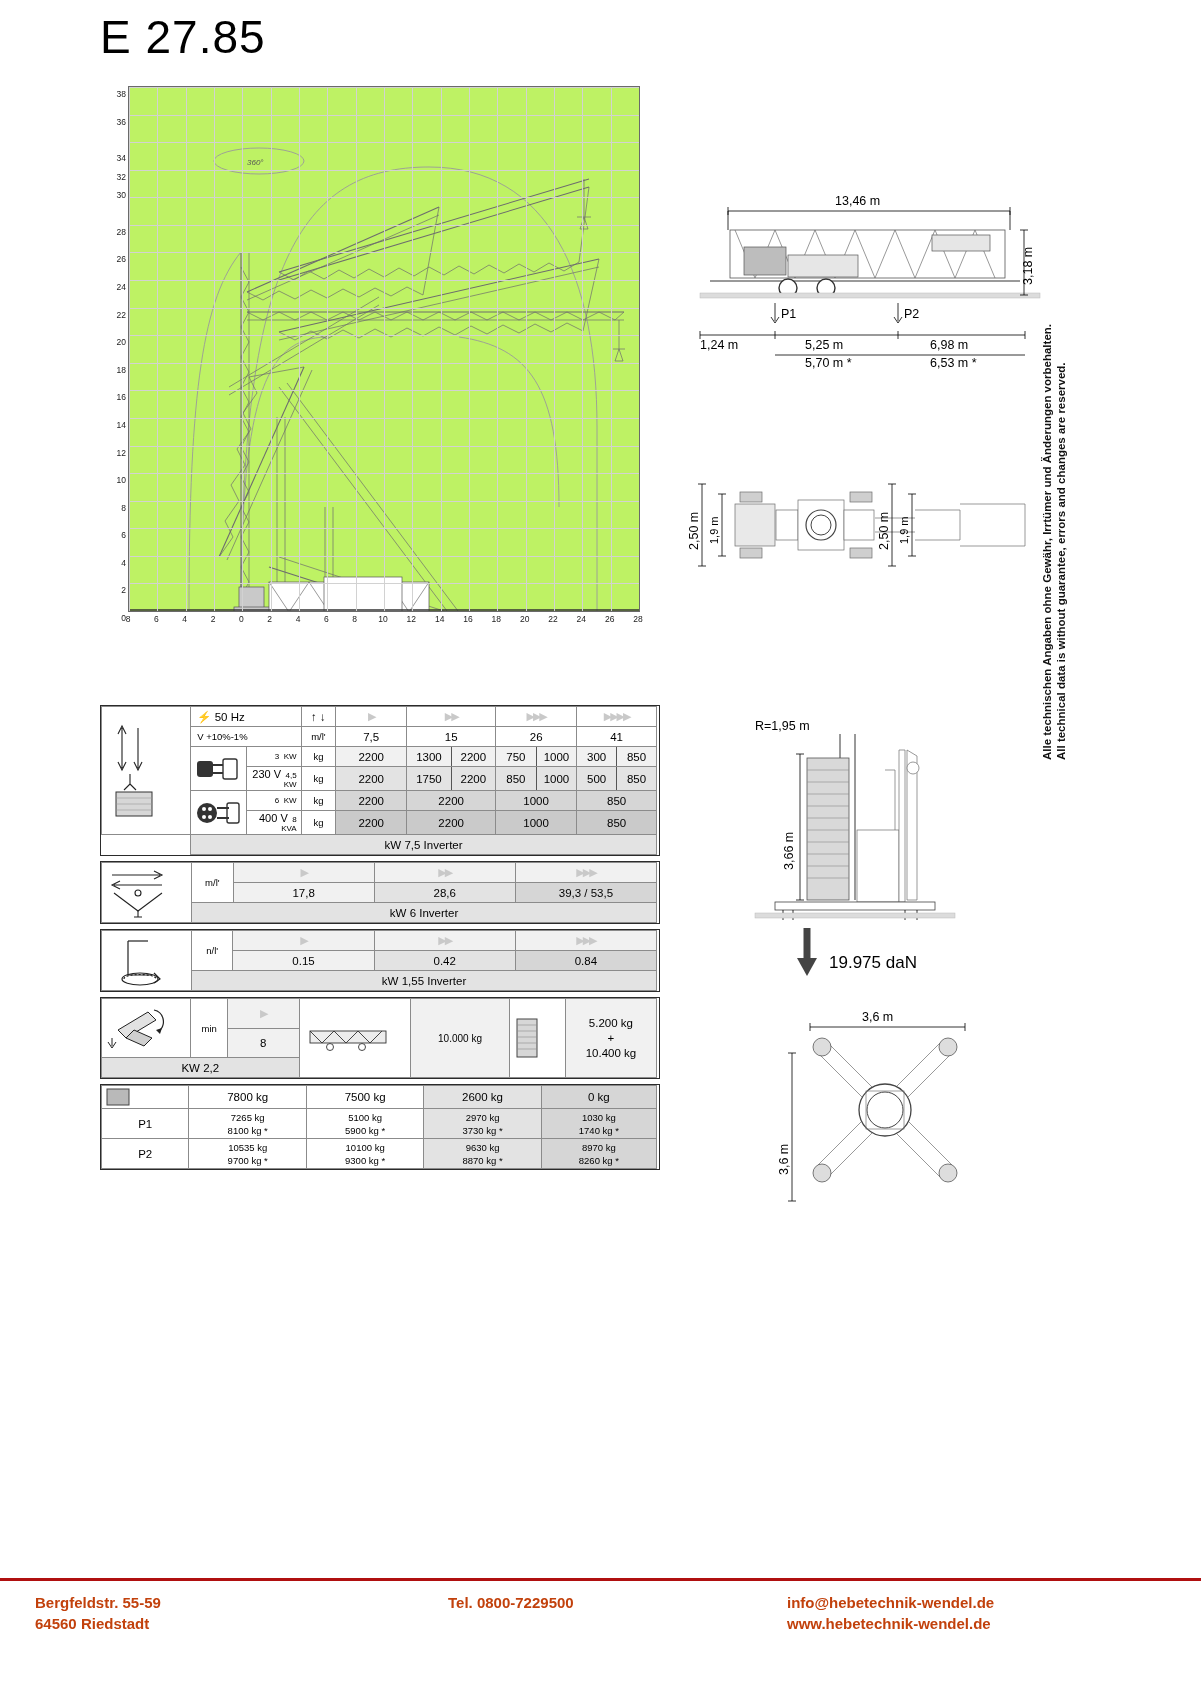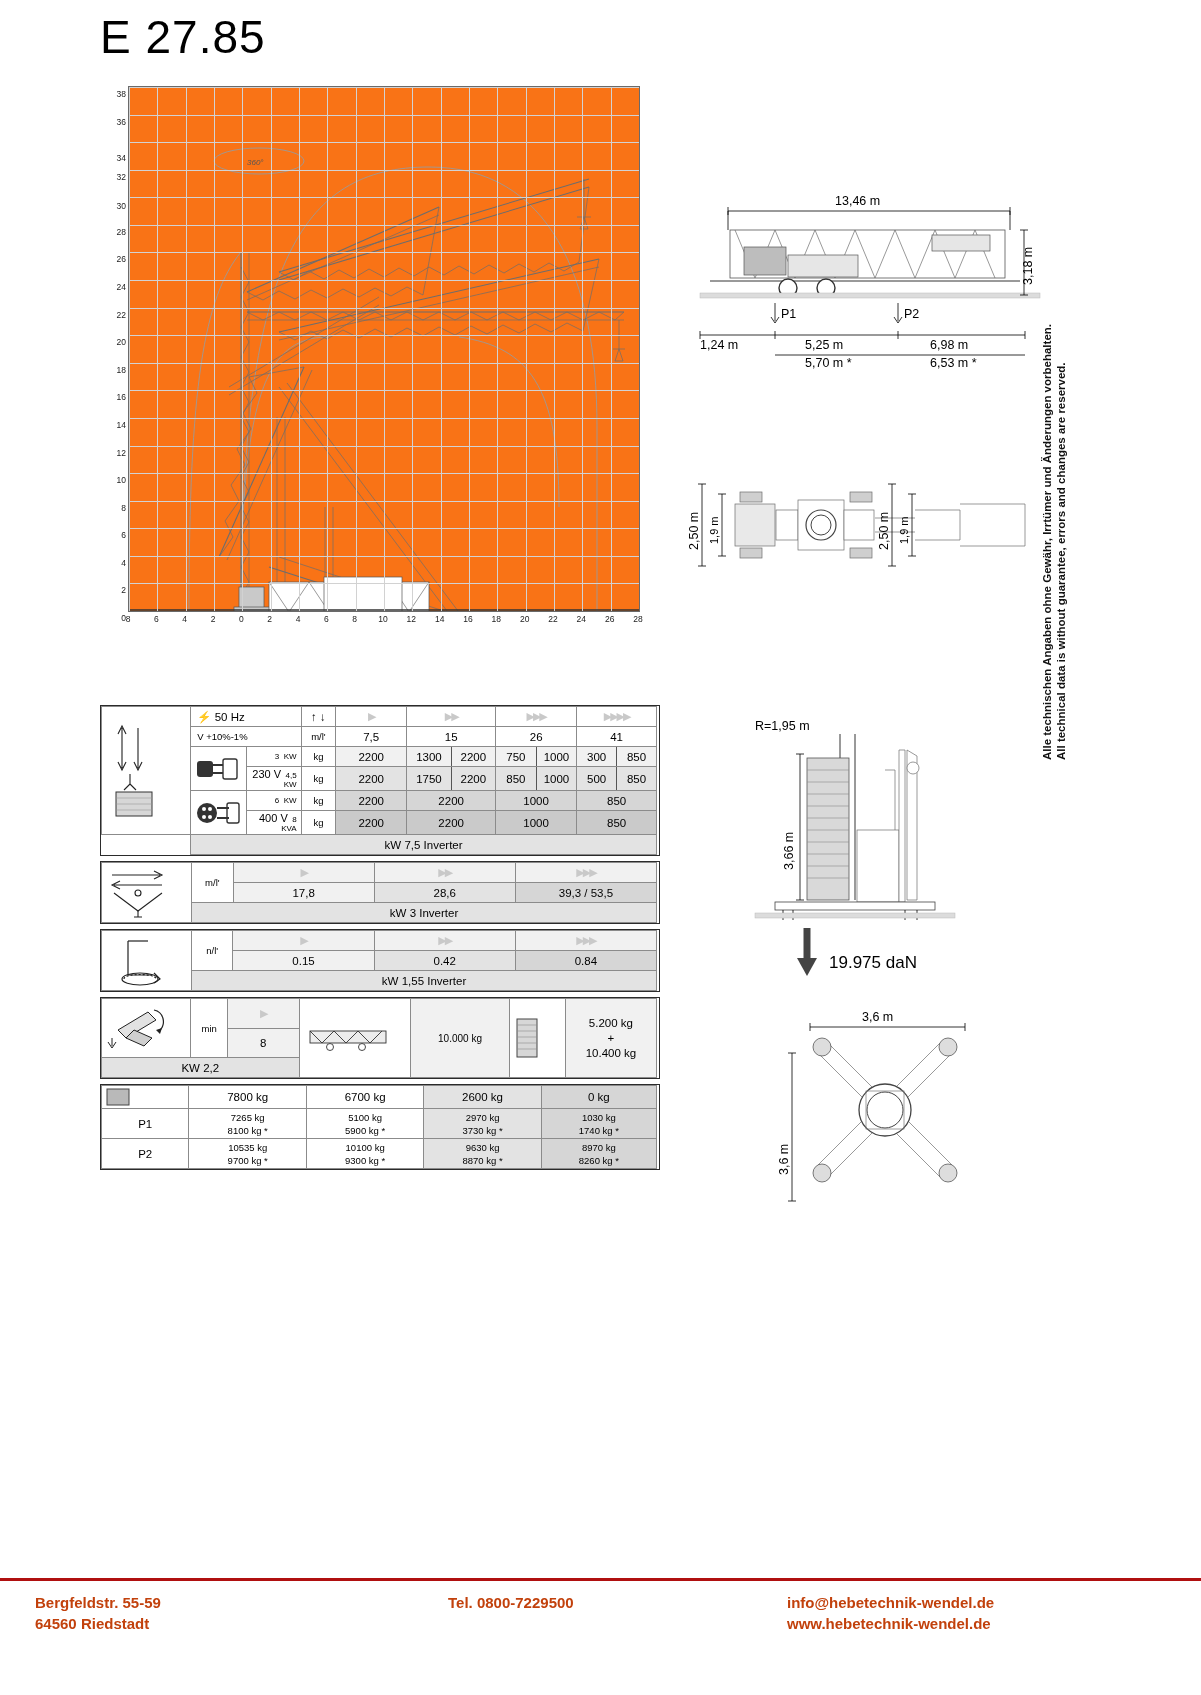--- a/index.html
+++ b/index.html
@@ -8,21 +8,21 @@
     font-family:"Liberation Sans", sans-serif;color:#000;
     -webkit-font-smoothing:antialiased;
   }
   .abs{position:absolute;}
   
   #title{
     left:100px;top:10px;font-size:46px;letter-spacing:1px;font-weight:400;
   }
   
   #chart-wrap{left:100px;top:78px;width:545px;height:560px;}
-  #chart-area{position:absolute;left:28px;top:8px;width:510px;height:524px;border:1px solid #6a6a6a;background:#f97316;overflow:hidden;}
+  #chart-area{position:absolute;left:28px;top:8px;width:510px;height:524px;border:1px solid #6a6a6a;background:#bef264;overflow:hidden;}
   .gridline{position:absolute;background:#d2d2d2;}
   .gl-h{left:0;width:100%;height:1px;}
   .gl-v{top:0;height:100%;width:1px;}
   .ytick{position:absolute;right:0;font-size:8.5px;color:#222;text-align:right;width:24px;transform:translateY(-50%);}
   .xtick{position:absolute;top:0;font-size:8.5px;color:#222;text-align:center;width:20px;transform:translateX(-50%);}
   #y-axis{position:absolute;left:0;top:8px;width:26px;height:524px;}
   #x-axis{position:absolute;left:28px;top:536px;width:510px;height:14px;}
   svg{display:block;}
   .ln-thin{stroke:#6d6d6d;stroke-width:.7;fill:none;}
   .ln-arc{stroke:#9a9a9a;stroke-width:.9;fill:none;}
@@ -85,21 +85,21 @@
       <div class="ytick" style="top: 394.105px;">10</div>
       <div class="ytick" style="top: 366.526px;">12</div>
       <div class="ytick" style="top: 338.947px;">14</div>
       <div class="ytick" style="top: 311.368px;">16</div>
       <div class="ytick" style="top: 283.789px;">18</div>
       <div class="ytick" style="top: 256.211px;">20</div>
       <div class="ytick" style="top: 228.632px;">22</div>
       <div class="ytick" style="top: 201.053px;">24</div>
       <div class="ytick" style="top: 173.474px;">26</div>
       <div class="ytick" style="top: 145.895px;">28</div>
-      <div class="ytick" style="top: 120px;">30</div>
+      <div class="ytick" style="top: 109px;">30</div>
       <div class="ytick" style="top: 90.7368px;">32</div>
       <div class="ytick" style="top: 72px;">34</div>
       <div class="ytick" style="top: 35.5789px;">36</div>
       <div class="ytick" style="top: 8px;">38</div>
     </div>
   <div id="chart-area">
     <svg width="510" height="524" viewBox="0 0 510 524">
 
       <path class="ln-arc" d="M 112 524 C 112 180 170 80 300 80 C 420 80 468 190 468 340 L 468 524"></path>
       <path class="ln-arc" d="M 112 524 C 112 300 140 250 200 250"></path>
@@ -556,21 +556,21 @@
         <td class="g1 arr" style="width:144px">▶</td>
         <td class="g1 arr" style="width:144px">▶▶</td>
         <td class="g1 arr" style="width:144px">▶▶▶</td>
       </tr>
       <tr>
         <td class="g1">17,8</td>
         <td class="g2">28,6</td>
         <td class="g3">39,3 / 53,5</td>
       </tr>
       <tr>
-        <td colspan="4" class="g2">kW 3  Inverter</td>
+        <td colspan="4" class="g2">kW 6  Inverter</td>
       </tr>
     </tbody>
       </table>
   </div>
 
   <div class="blk">
     <table width="556">
       <tbody>
           <tr>
         <td rowspan="3" class="ico" style="width:86px">
@@ -660,21 +660,21 @@
   <div class="blk">
     <table width="556">
       <tbody>
           <tr>
         <td style="width:86px">
           <svg width="28" height="20" viewBox="0 0 28 20">
                 <rect x="3" y="2" width="22" height="16" fill="#b9b9b9" stroke="#444"></rect>
               </svg>
         </td>
         <td style="width:118px">7800 kg</td>
-        <td style="width:118px">6700 kg</td>
+        <td style="width:118px">7500 kg</td>
         <td class="g2" style="width:118px">2600 kg</td>
         <td class="g3" style="width:116px">0 kg</td>
       </tr>
       <tr style="height:30px">
         <td>P1</td>
         <td class="sml" style="line-height:13px">
           <div>7265 kg</div>
           <div>8100 kg *</div>
         </td>
         <td class="sml" style="line-height:13px">

